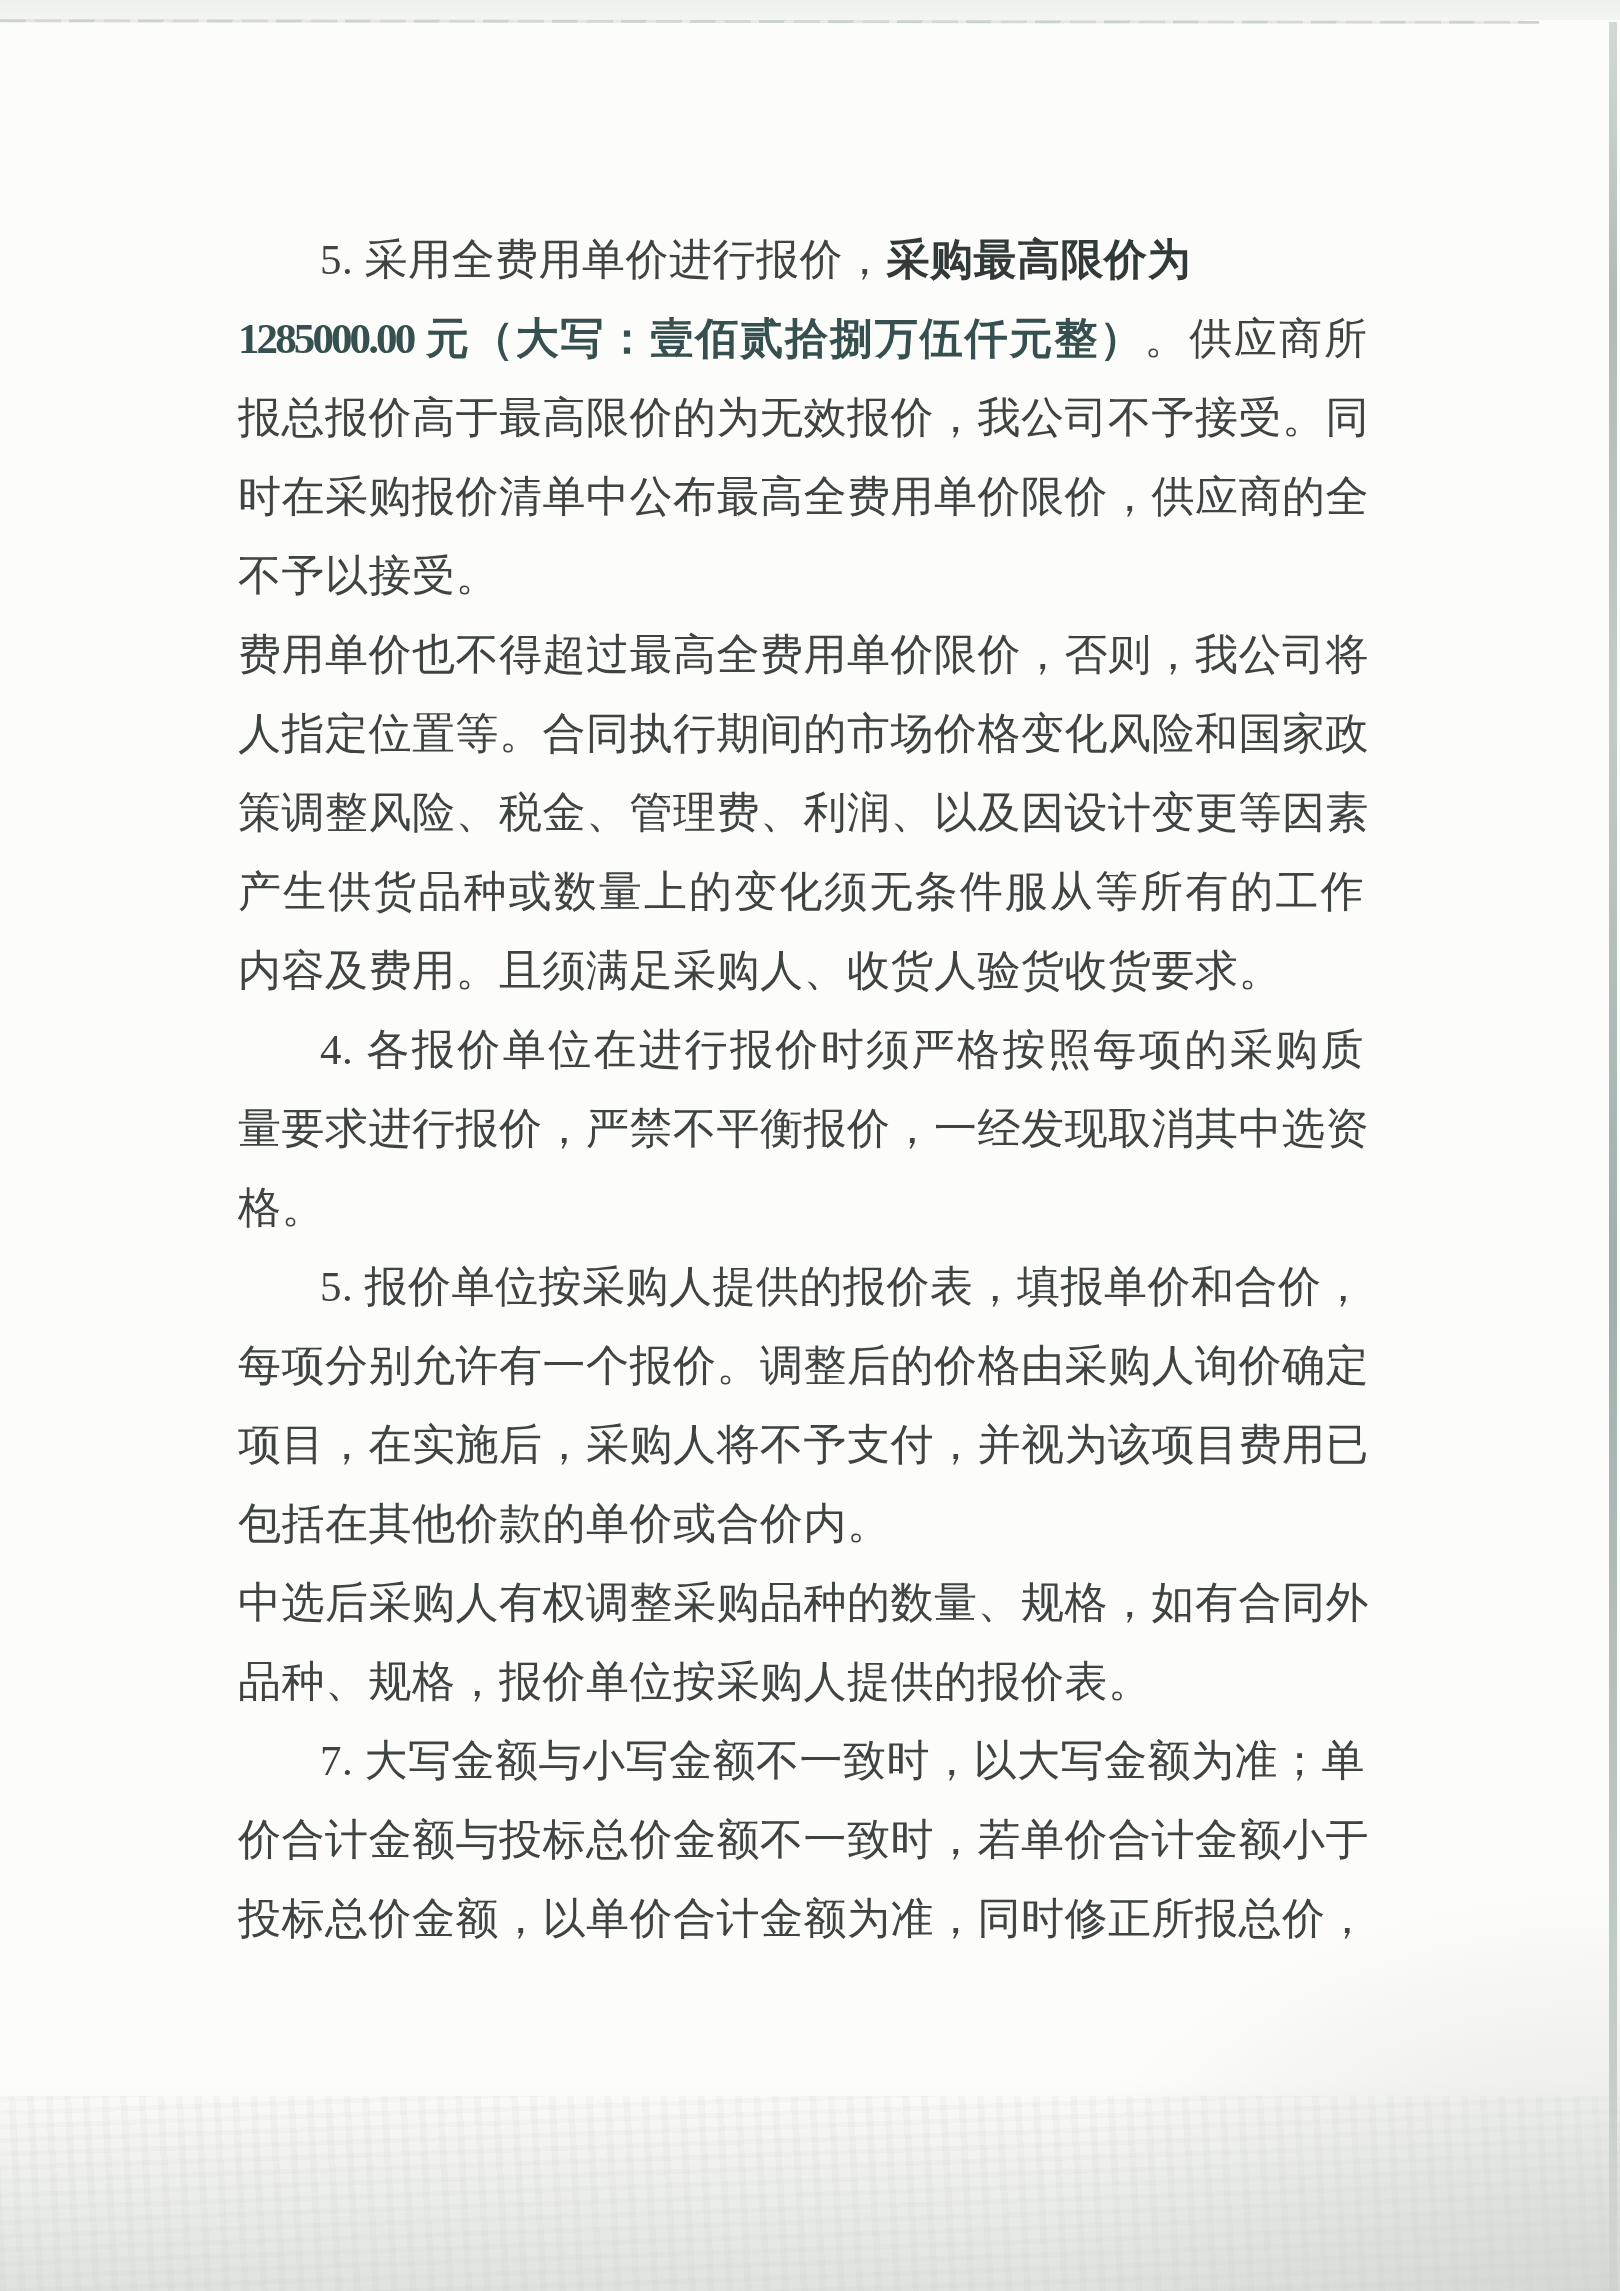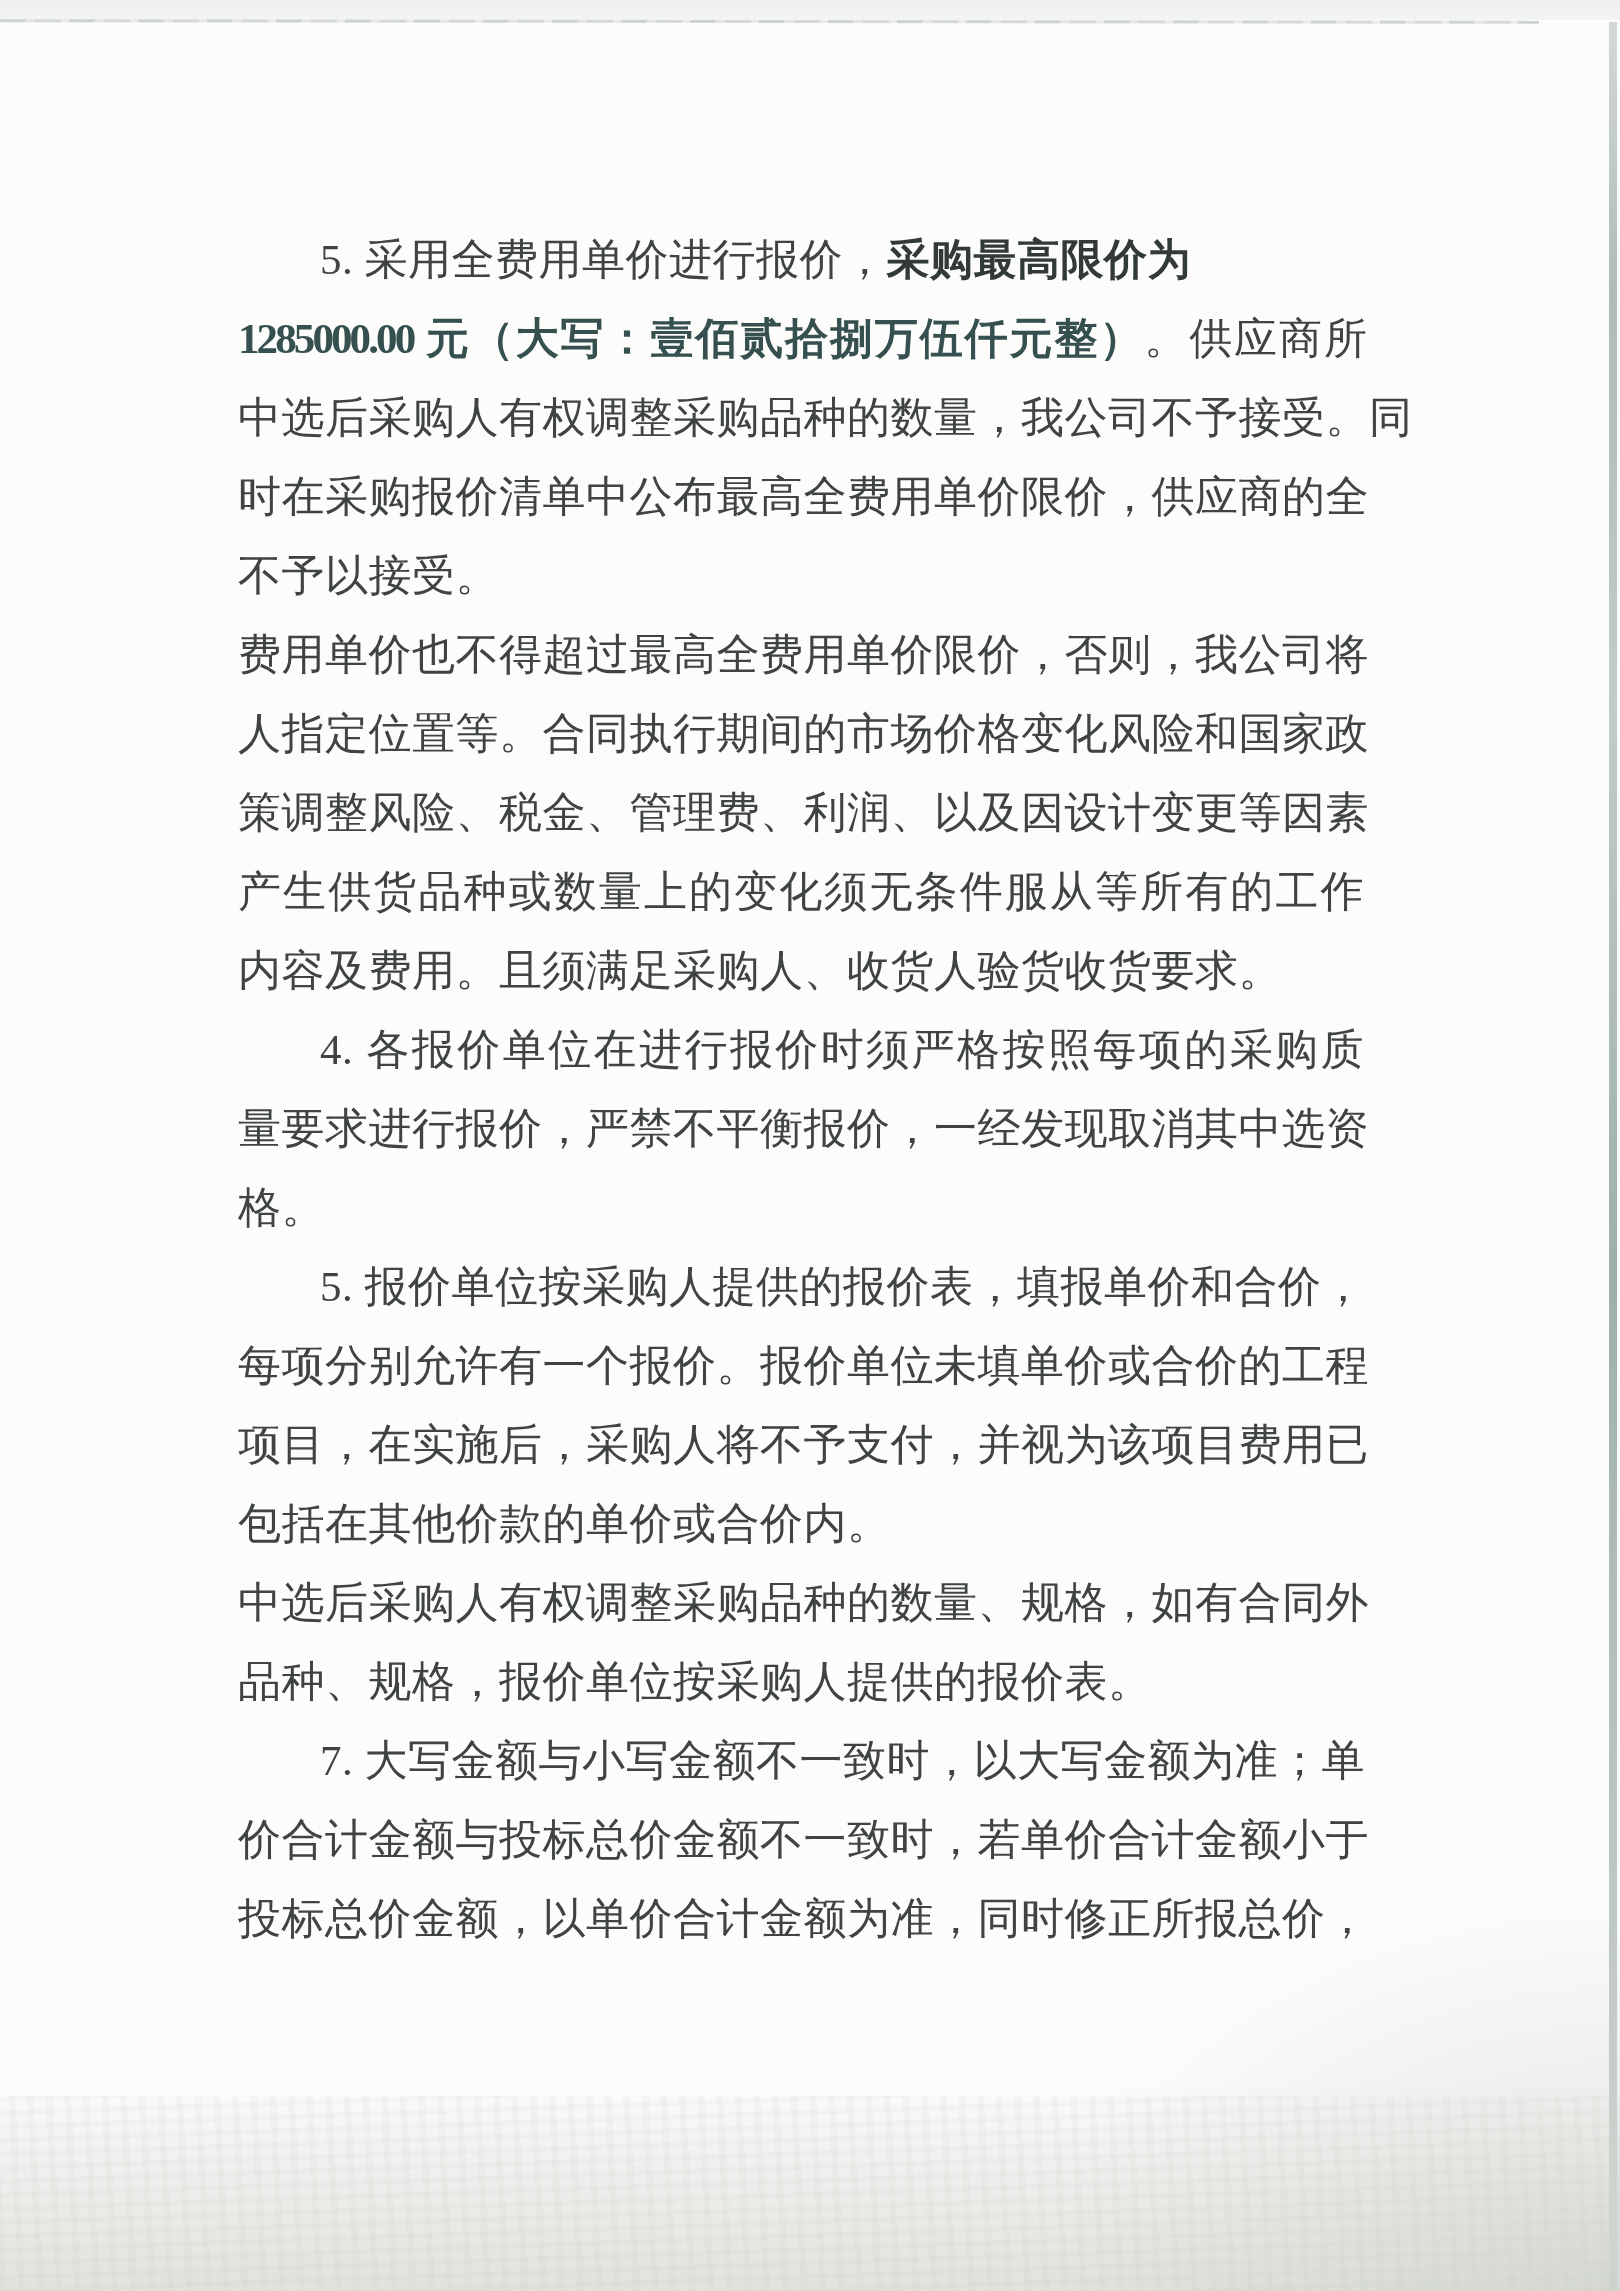--- a/index.html
+++ b/index.html
@@ -74,33 +74,33 @@
 <div class="page">
   <div class="top-strip"></div>
   <div class="top-line"></div>
   <div class="right-strip"></div>
   <div class="bottom-shade"></div>
   <div class="bottom-noise"></div>
   <div class="corner-shade"></div>
   <div class="doc">
       <div class="line indent"><span class="seg">5. 采用全费用单价进行报价，</span><span class="seg bold">采购最高限价为</span></div>
       <div class="line fill tight"><span class="seg bold amount">1285000.00 元（大写：壹佰贰拾捌万伍仟元整）</span><span class="seg">。供应商所</span></div>
-      <div class="line fill"><span class="seg">中选后采购人有权调整采购品种的数量，我公司不予接受。同</span></div>
+      <div class="line fill"><span class="seg">报总报价高于最高限价的为无效报价，我公司不予接受。同</span></div>
       <div class="line fill"><span class="seg">时在采购报价清单中公布最高全费用单价限价，供应商的全</span></div>
       <div class="line"><span class="seg">不予以接受。</span></div>
       <div class="line fill"><span class="seg">费用单价也不得超过最高全费用单价限价，否则，我公司将</span></div>
       <div class="line fill"><span class="seg">人指定位置等。合同执行期间的市场价格变化风险和国家政</span></div>
       <div class="line fill"><span class="seg">策调整风险、税金、管理费、利润、以及因设计变更等因素</span></div>
       <div class="line fill"><span class="seg">产生供货品种或数量上的变化须无条件服从等所有的工作</span></div>
       <div class="line"><span class="seg">内容及费用。且须满足采购人、收货人验货收货要求。</span></div>
       <div class="line indent fill"><span class="seg">4. 各报价单位在进行报价时须严格按照每项的采购质</span></div>
       <div class="line fill"><span class="seg">量要求进行报价，严禁不平衡报价，一经发现取消其中选资</span></div>
       <div class="line"><span class="seg">格。</span></div>
       <div class="line indent fill"><span class="seg">5. 报价单位按采购人提供的报价表，填报单价和合价，</span></div>
-      <div class="line fill"><span class="seg">每项分别允许有一个报价。报价单位未填单价或合价的工程</span></div>
+      <div class="line fill"><span class="seg">每项分别允许有一个报价。调整后的价格由采购人询价确定</span></div>
       <div class="line fill"><span class="seg">项目，在实施后，采购人将不予支付，并视为该项目费用已</span></div>
       <div class="line"><span class="seg">包括在其他价款的单价或合价内。</span></div>
       <div class="line fill"><span class="seg">中选后采购人有权调整采购品种的数量、规格，如有合同外</span></div>
       <div class="line"><span class="seg">品种、规格，报价单位按采购人提供的报价表。</span></div>
       <div class="line indent fill"><span class="seg">7. 大写金额与小写金额不一致时，以大写金额为准；单</span></div>
       <div class="line fill"><span class="seg">价合计金额与投标总价金额不一致时，若单价合计金额小于</span></div>
       <div class="line fill"><span class="seg">投标总价金额，以单价合计金额为准，同时修正所报总价，</span></div>
     </div>
 </div>
 

